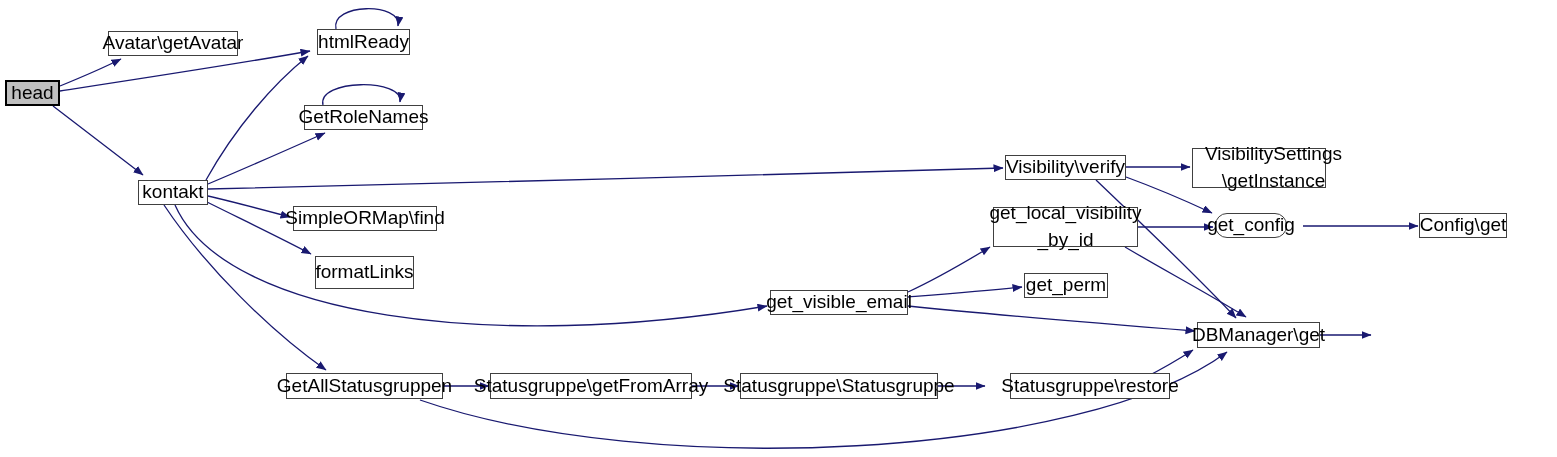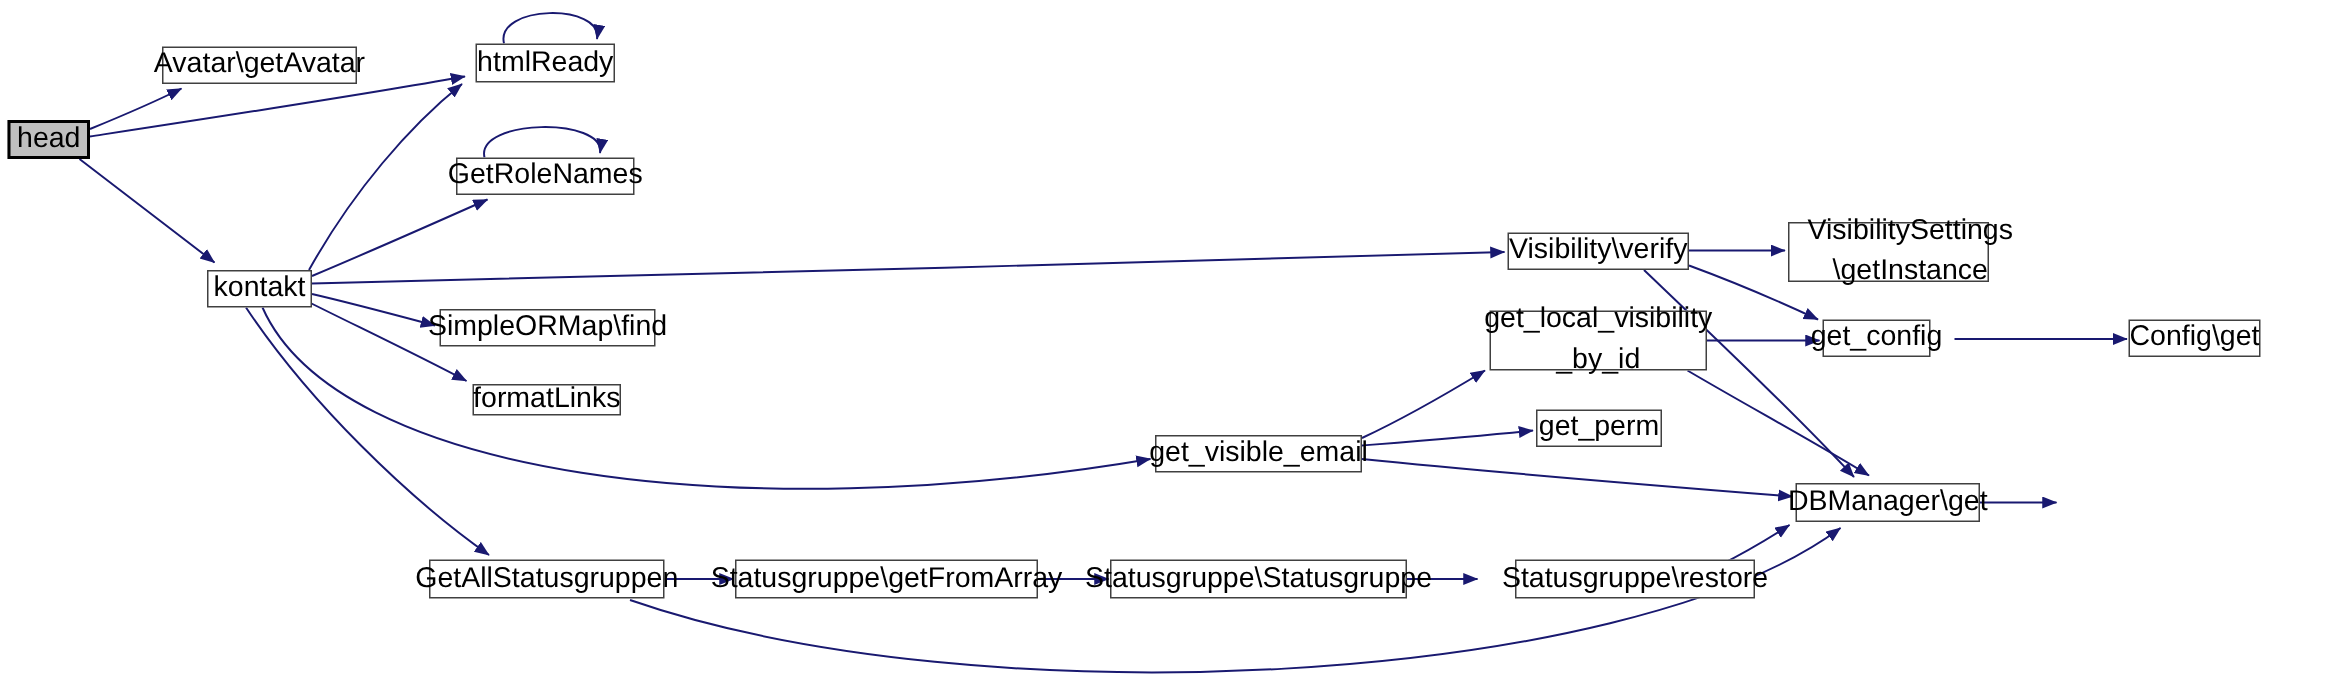--- a/index.html
+++ b/index.html
@@ -66,27 +66,27 @@
       <path d="M938,386 L985,386" fill="none" stroke="#191970" stroke-width="1.3" marker-end="url(#arrow)"></path>
       <path d="M1146,377 C1164,368 1179,359 1193,350" fill="none" stroke="#191970" stroke-width="1.3" marker-end="url(#arrow)"></path>
     </svg>
 
   <div class="node root" id="n-head" style="left: 5px; top: 80px; width: 55px; height: 26px;">head</div>
   <div class="node" id="n-avatar_getavatar" style="left: 108px; top: 31px; width: 130px; height: 25px;">Avatar\getAvatar</div>
   <div class="node" id="n-htmlready" style="left: 317px; top: 29px; width: 93px; height: 26px;">htmlReady</div>
   <div class="node" id="n-getrolenames" style="left: 304px; top: 105px; width: 119px; height: 25px;">GetRoleNames</div>
   <div class="node" id="n-kontakt" style="left: 138px; top: 180px; width: 70px; height: 25px;">kontakt</div>
   <div class="node" id="n-simpleormap_find" style="left: 293px; top: 206px; width: 144px; height: 25px;">SimpleORMap\find</div>
-  <div class="node" id="n-formatlinks" style="left: 315px; top: 256px; width: 99px; height: 21px;">formatLinks</div>
+  <div class="node" id="n-formatlinks" style="left: 315px; top: 256px; width: 99px; height: 33px;">formatLinks</div>
   <div class="node" id="n-visibility_verify" style="left: 1005px; top: 155px; width: 121px; height: 25px;">Visibility\verify</div>
   <div class="node" id="n-visibilitysettings_getinstance" style="left: 1192px; top: 148px; width: 134px; height: 40px; padding-left: 29px;">VisibilitySettings
 \getInstance</div>
   <div class="node" id="n-get_local_visibility_by_id" style="left: 993px; top: 207px; width: 145px; height: 40px;">get_local_visibility
 _by_id</div>
-  <div class="node" id="n-get_config" style="left: 1215px; top: 213px; width: 72px; height: 25px;">get_config</div>
+  <div class="node" id="n-get_config" style="left: 1215px; top: 213px; width: 72px; height: 25px; border-radius: 12px;">get_config</div>
   <div class="node" id="n-config_get" style="left: 1419px; top: 213px; width: 88px; height: 25px;">Config\get</div>
   <div class="node" id="n-get_visible_email" style="left: 770px; top: 290px; width: 138px; height: 25px;">get_visible_email</div>
   <div class="node" id="n-get_perm" style="left: 1024px; top: 273px; width: 84px; height: 25px;">get_perm</div>
   <div class="node" id="n-dbmanager_get" style="left: 1197px; top: 322px; width: 123px; height: 26px;">DBManager\get</div>
   <div class="node" id="n-getallstatusgruppen" style="left: 286px; top: 373px; width: 157px; height: 26px;">GetAllStatusgruppen</div>
   <div class="node" id="n-statusgruppe_getfromarray" style="left: 490px; top: 373px; width: 202px; height: 26px;">Statusgruppe\getFromArray</div>
   <div class="node" id="n-statusgruppe_statusgruppe" style="left: 740px; top: 373px; width: 198px; height: 26px;">Statusgruppe\Statusgruppe</div>
   <div class="node" id="n-statusgruppe_restore" style="left: 986px; top: 373px; width: 160px; height: 26px; margin-left: 24px;">Statusgruppe\restore</div>
 
 </div>

